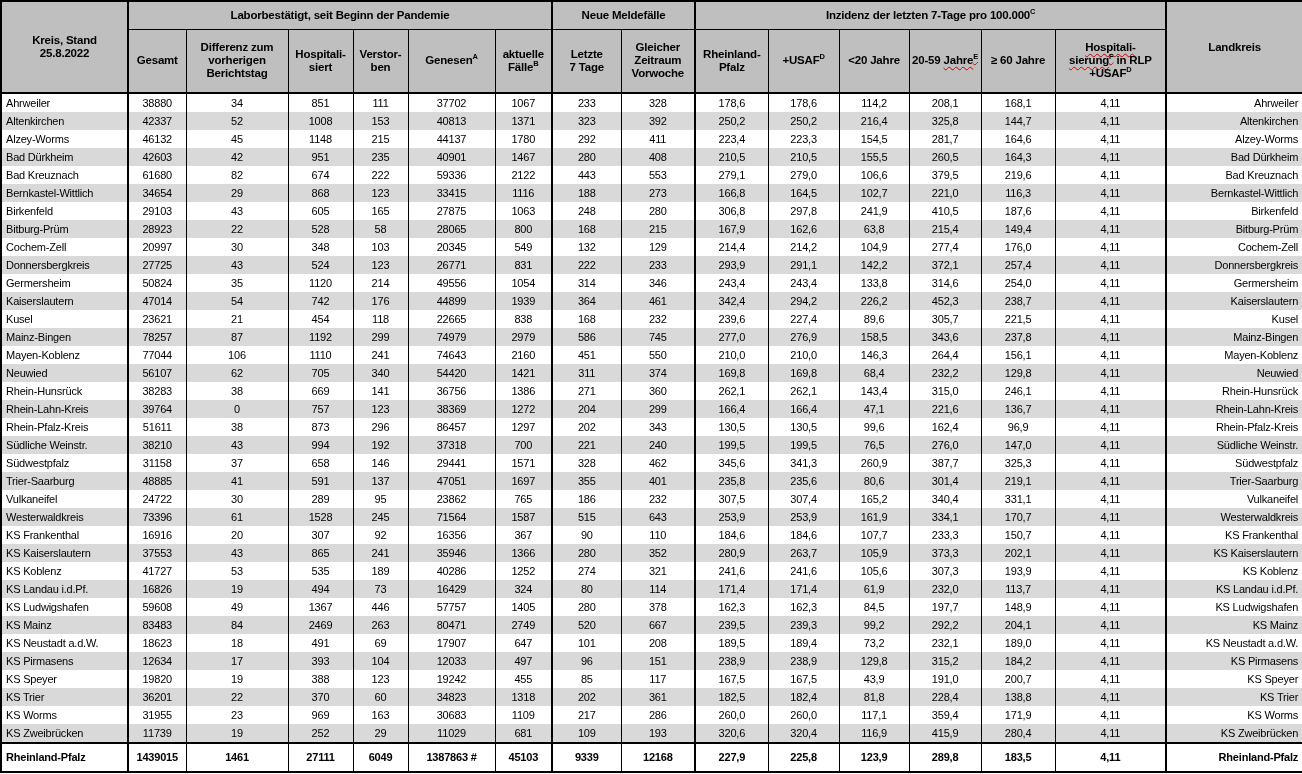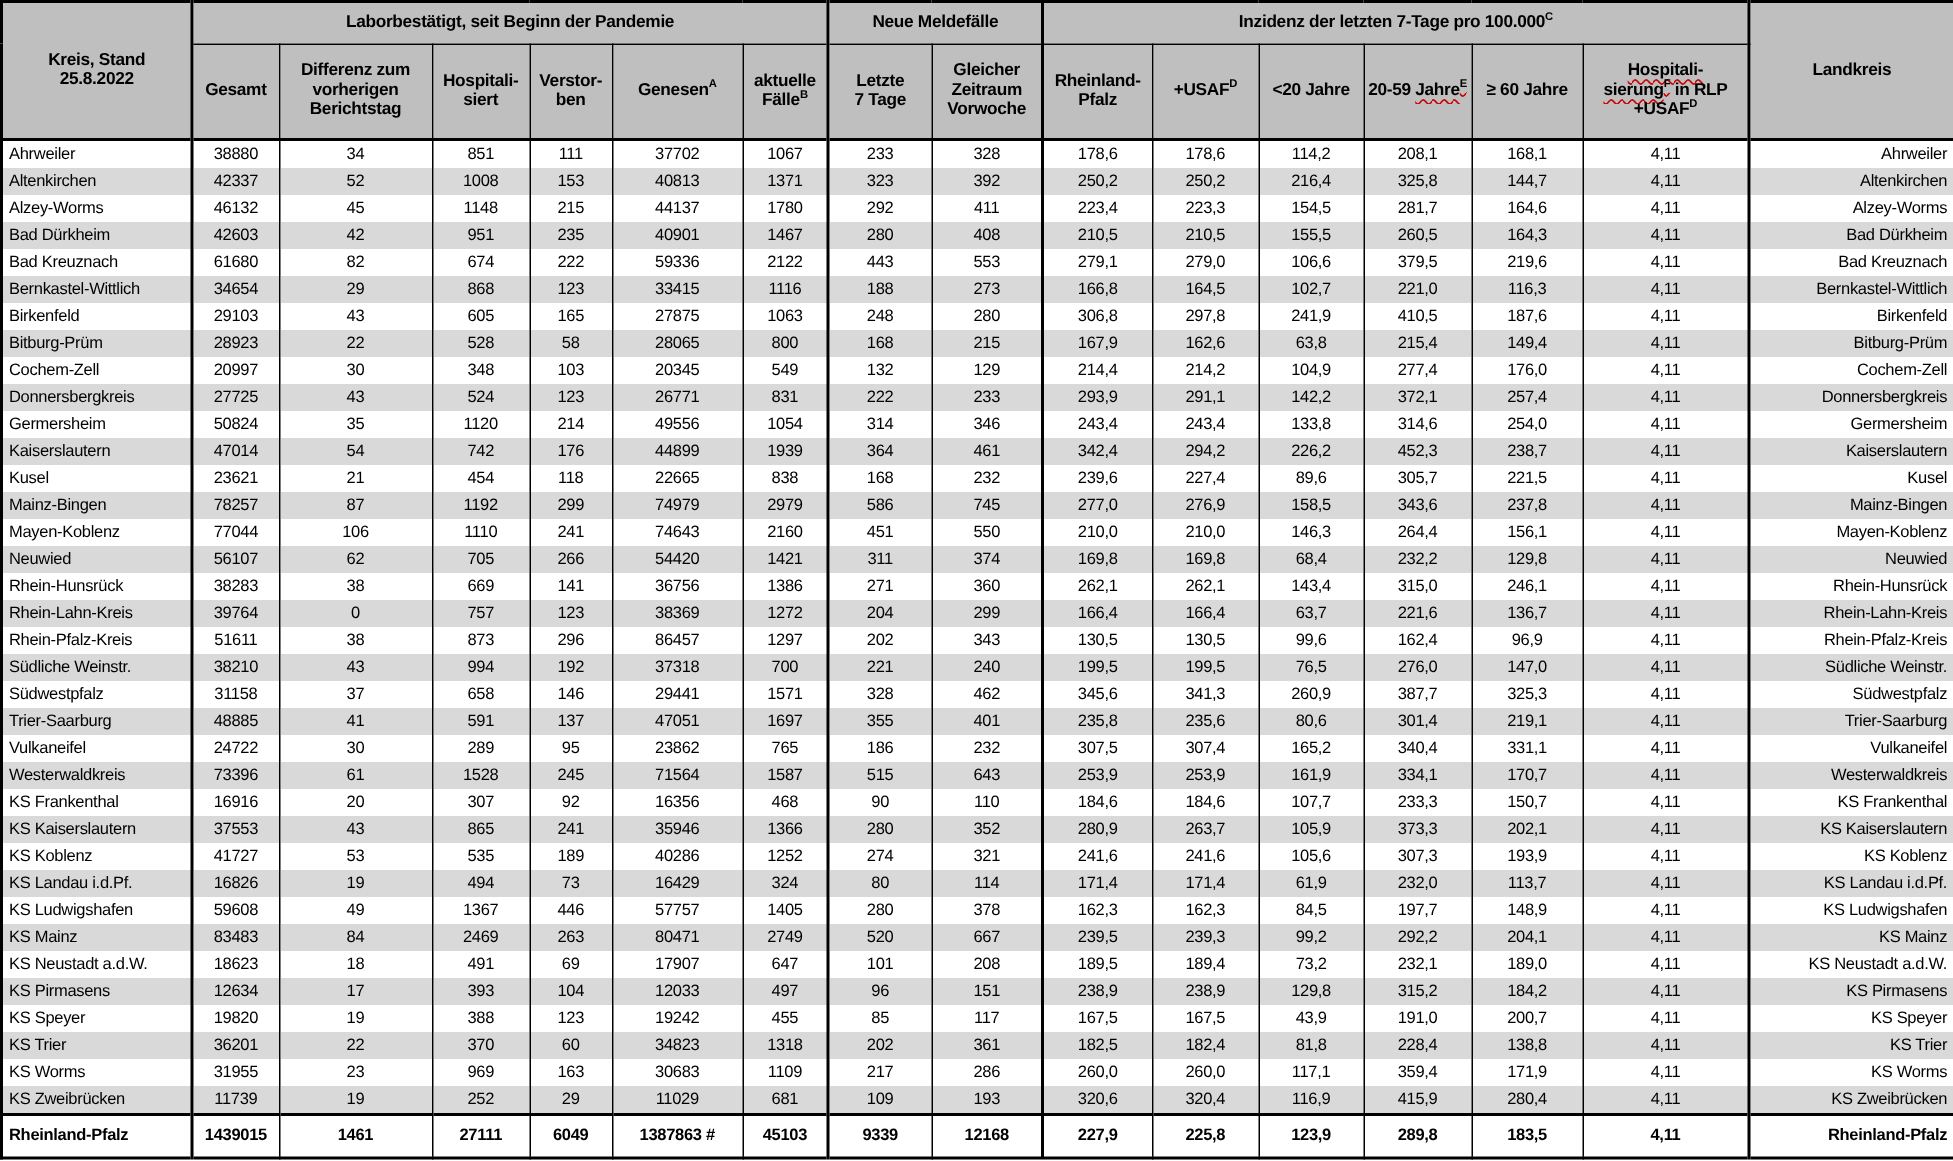--- a/index.html
+++ b/index.html
@@ -371,21 +371,21 @@
           <td>264,4</td>
           <td>156,1</td>
           <td>4,11</td>
           <td class="lk thick-l">Mayen-Koblenz</td>
         </tr>
         <tr class="stripe">
           <td class="name">Neuwied</td>
           <td class="thick-l">56107</td>
           <td>62</td>
           <td>705</td>
-          <td>266</td>
+          <td>340</td>
           <td>54420</td>
           <td>1421</td>
           <td class="thick-l">311</td>
           <td>374</td>
           <td class="thick-l">169,8</td>
           <td>169,8</td>
           <td>68,4</td>
           <td>232,2</td>
           <td>129,8</td>
           <td>4,11</td>
@@ -414,21 +414,21 @@
           <td class="thick-l">39764</td>
           <td>0</td>
           <td>757</td>
           <td>123</td>
           <td>38369</td>
           <td>1272</td>
           <td class="thick-l">204</td>
           <td>299</td>
           <td class="thick-l">166,4</td>
           <td>166,4</td>
-          <td>63,7</td>
+          <td>47,1</td>
           <td>221,6</td>
           <td>136,7</td>
           <td>4,11</td>
           <td class="lk thick-l">Rhein-Lahn-Kreis</td>
         </tr>
         <tr>
           <td class="name">Rhein-Pfalz-Kreis</td>
           <td class="thick-l">51611</td>
           <td>38</td>
           <td>873</td>
@@ -535,21 +535,21 @@
           <td>4,11</td>
           <td class="lk thick-l">Westerwaldkreis</td>
         </tr>
         <tr>
           <td class="name">KS Frankenthal</td>
           <td class="thick-l">16916</td>
           <td>20</td>
           <td>307</td>
           <td>92</td>
           <td>16356</td>
-          <td>468</td>
+          <td>367</td>
           <td class="thick-l">90</td>
           <td>110</td>
           <td class="thick-l">184,6</td>
           <td>184,6</td>
           <td>107,7</td>
           <td>233,3</td>
           <td>150,7</td>
           <td>4,11</td>
           <td class="lk thick-l">KS Frankenthal</td>
         </tr>

